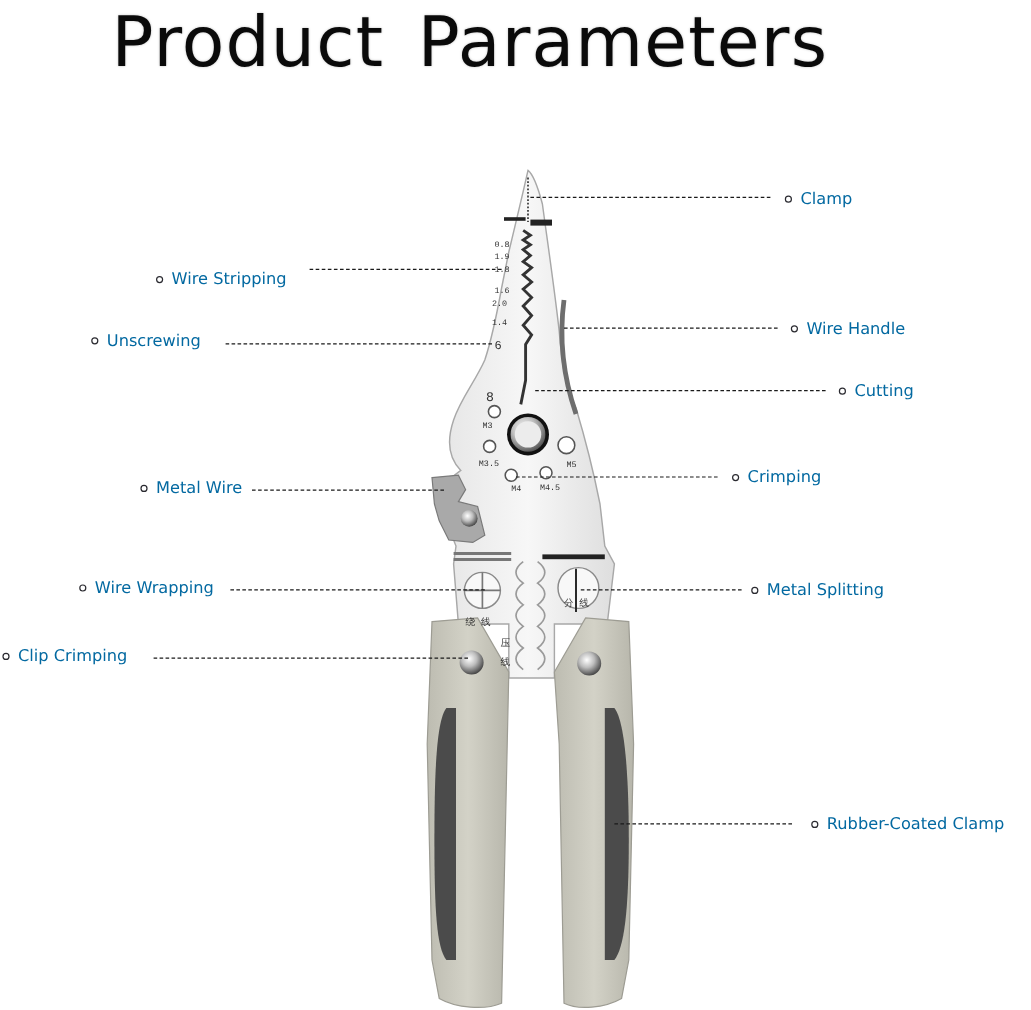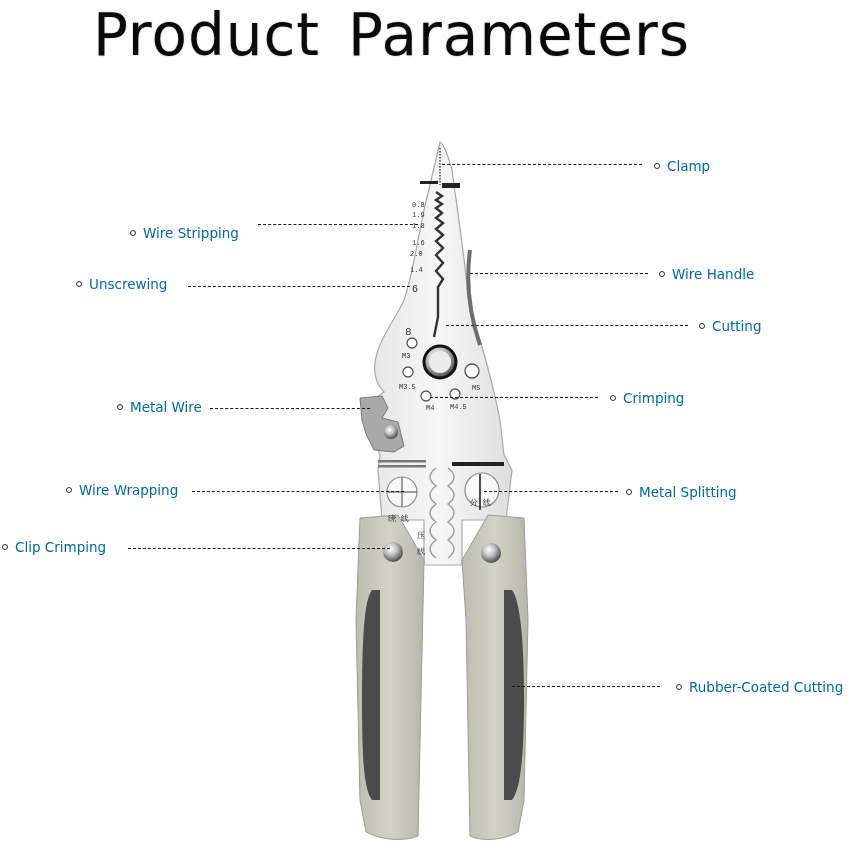--- a/index.html
+++ b/index.html
@@ -175,14 +175,14 @@
 
 <div class="lead" style="left:484px;top:491px;width:134px"></div>
 <div class="callout" style="left:626px;top:482px">
   <span class="dot"></span>
   <span class="lbl">Metal Splitting</span>
 </div>
 
 <div class="lead" style="left:512px;top:686px;width:148px"></div>
 <div class="callout" style="left:676px;top:677px">
   <span class="dot"></span>
-  <span class="lbl">Rubber-Coated Cutting</span>
+  <span class="lbl">Rubber-Coated Clamp</span>
 </div>
 
 </body></html>

